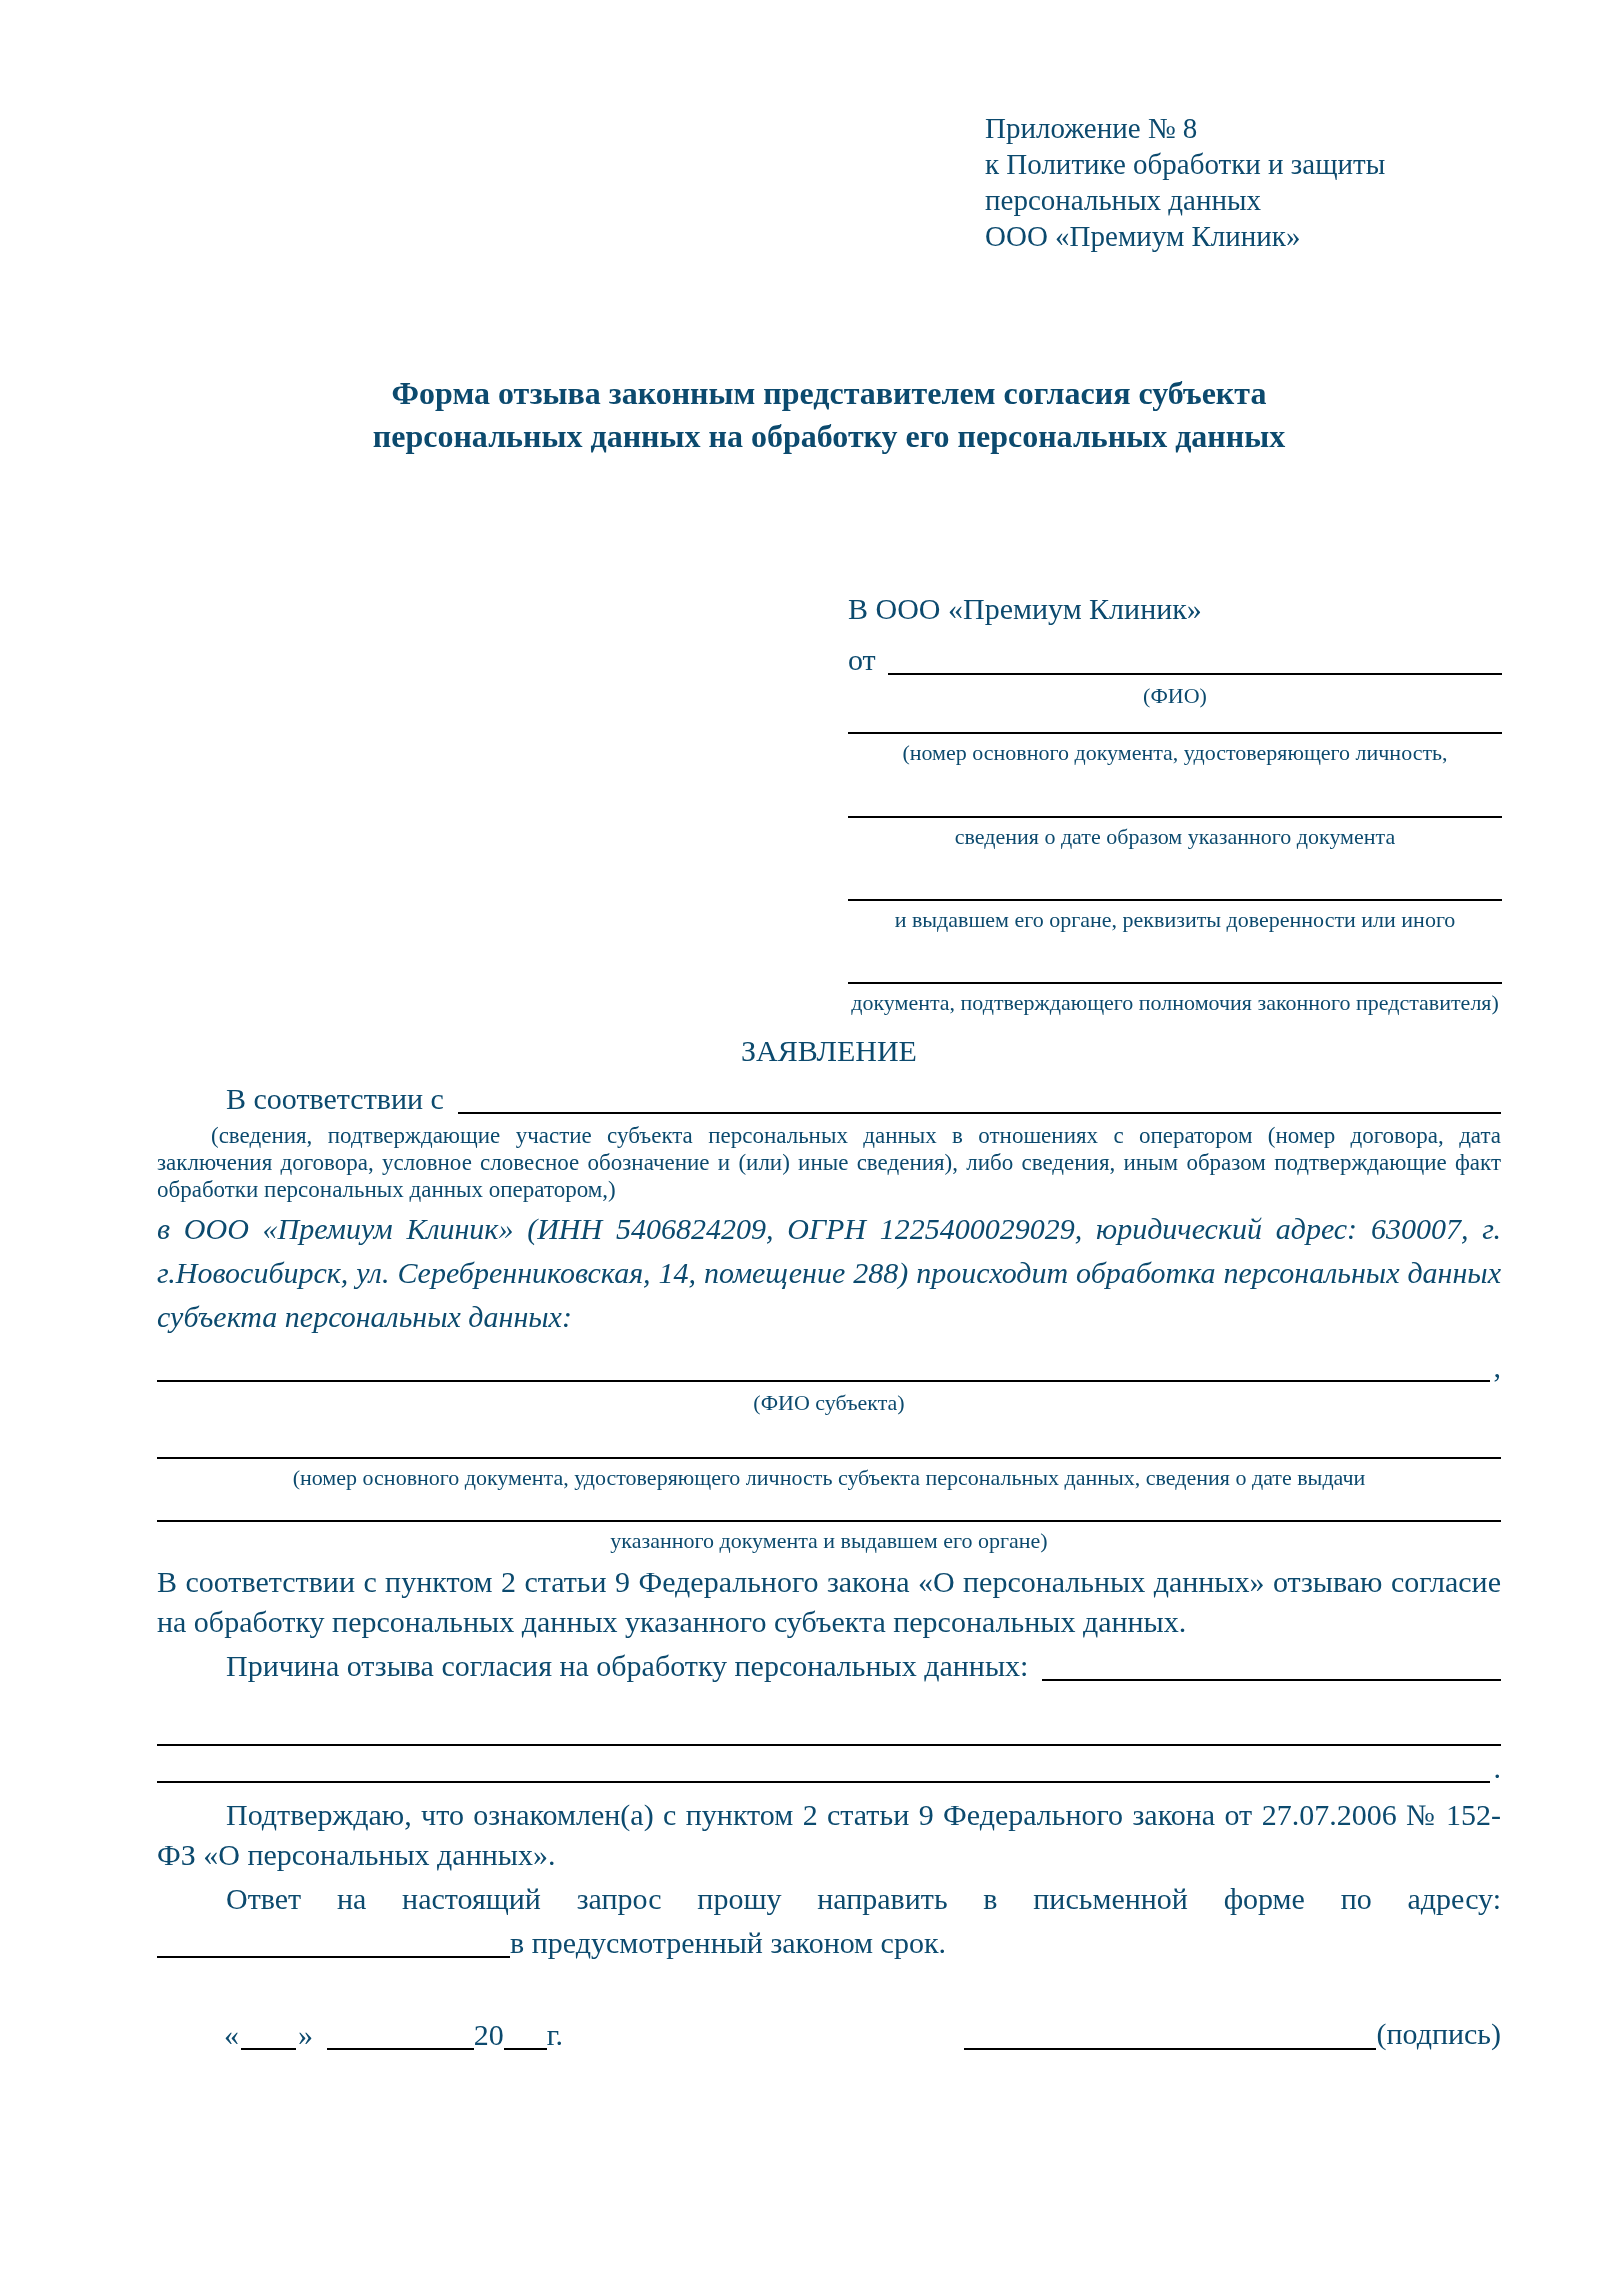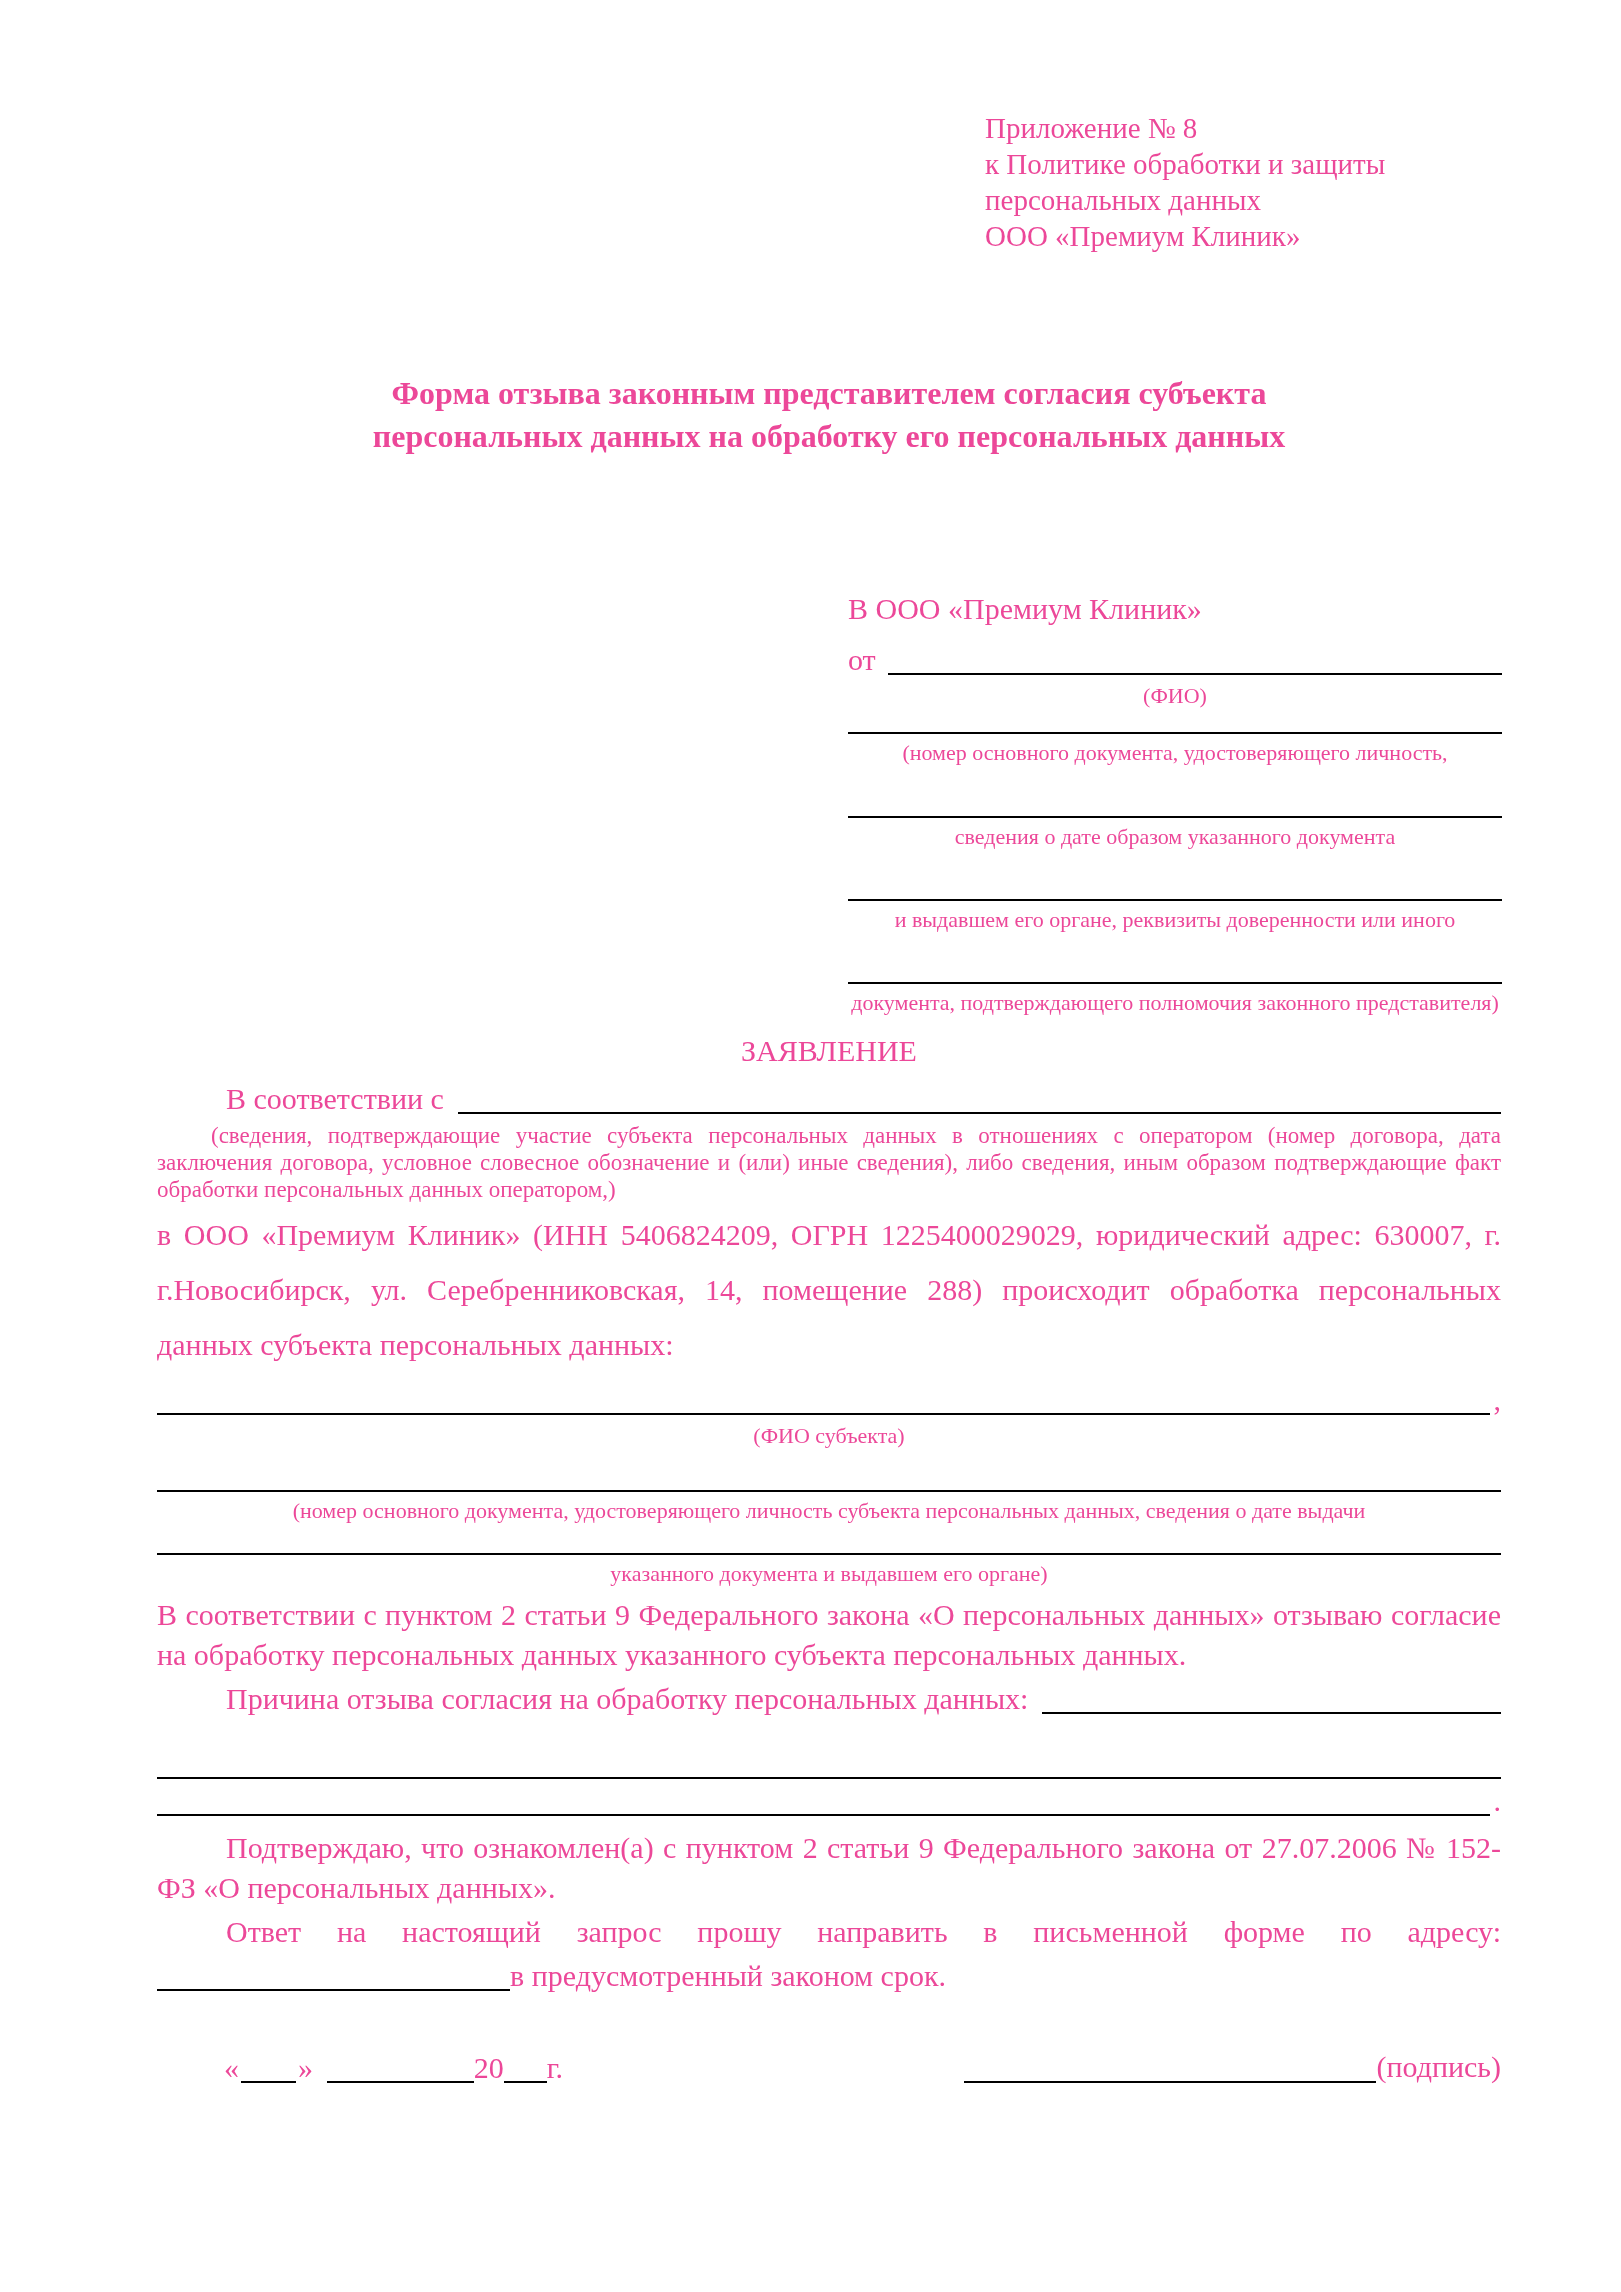--- a/index.html
+++ b/index.html
@@ -2,21 +2,21 @@
 <html><head>
 <meta charset="utf-8">
 <style>
   * { margin: 0; padding: 0; box-sizing: border-box; }
   html, body { background: #ffffff; }
   .page {
     position: relative;
     width: 1621px;
     height: 2293px;
     background: #ffffff;
-    color: #ec4899;
+    color: #0c4a6e;
     font-family: "Liberation Serif", "DejaVu Serif", serif;
     overflow: hidden;
     padding-top: 110px;
   }
   .content {
     margin-left: 157px;
     margin-right: 120px; 
   }
   
   .header-note {
@@ -69,22 +69,23 @@
   .intro-line .lbl { margin-left: 69px; margin-right: 13.7px; white-space: nowrap; }
   .intro-cap {
     margin-top: 5.9px;
     font-size: 23px;
     line-height: 27px;
     text-align: justify;
     text-indent: 54px;
   }
   .op-para {
     margin-top: 3.9px;
-    line-height: 55px;
-    text-align: justify;
+    line-height: 44px;
+    text-align: justify;
+    font-style: italic;
   }
   .subject-line { margin-top: 9.8px; }
   .subject-line .tail { margin-left: 3.9px; }
   .doc-line { border-bottom: 2.9px solid #000; margin-top: 41px; }
   .doc-line.second { margin-top: 29px; }
   .withdraw-para {
     margin-top: 7.8px;
     line-height: 40px;
     text-align: justify;
   }

